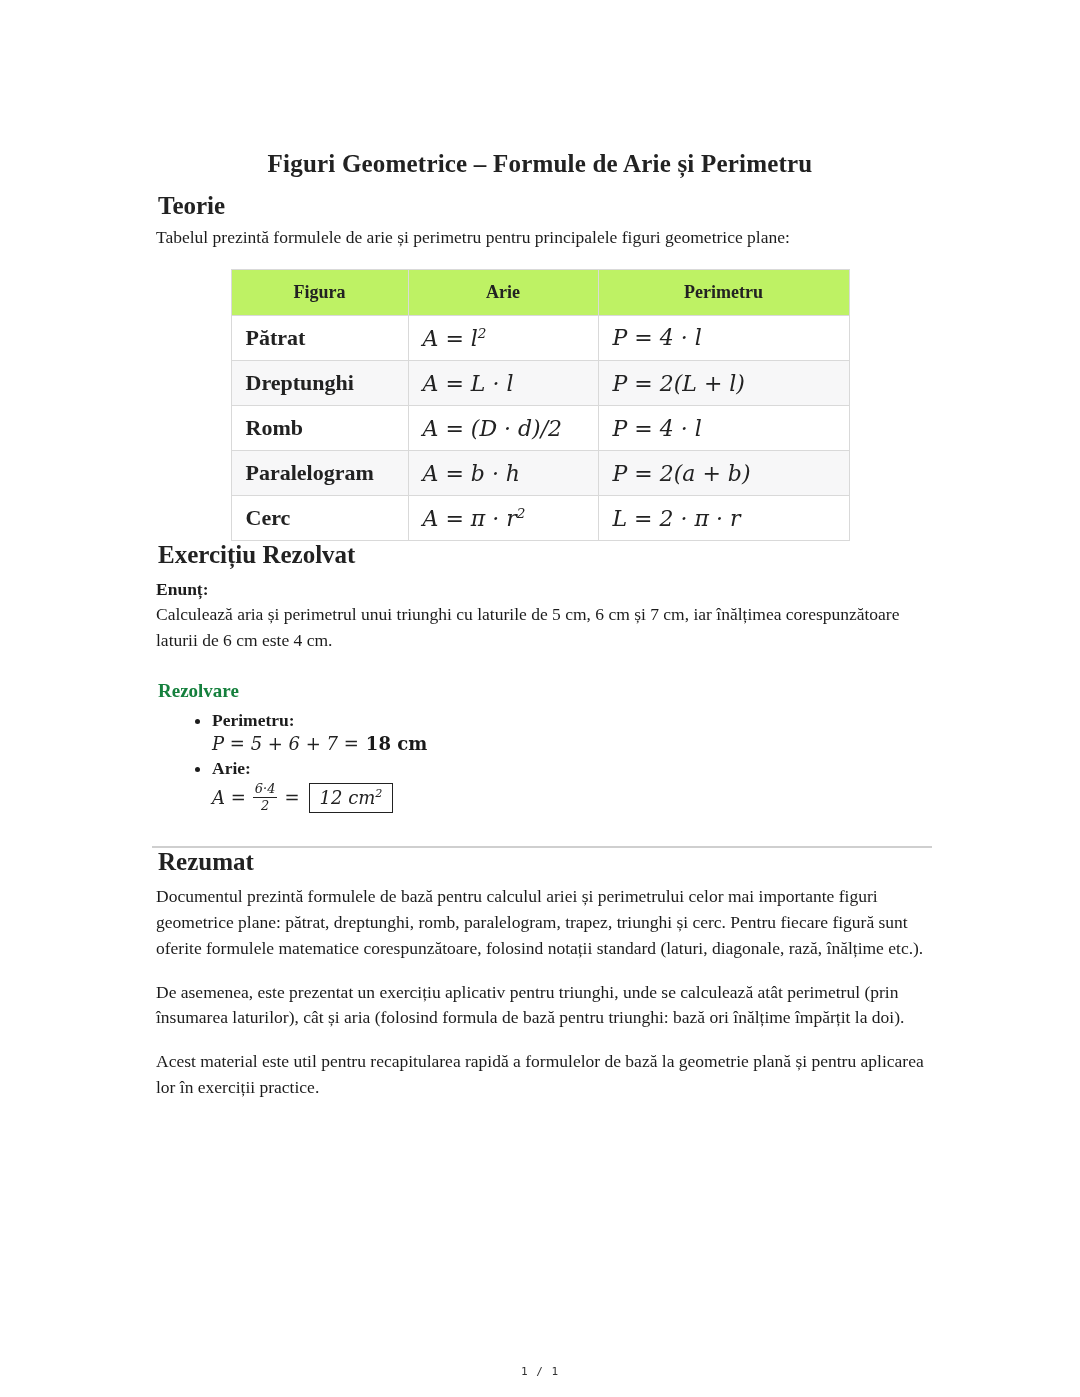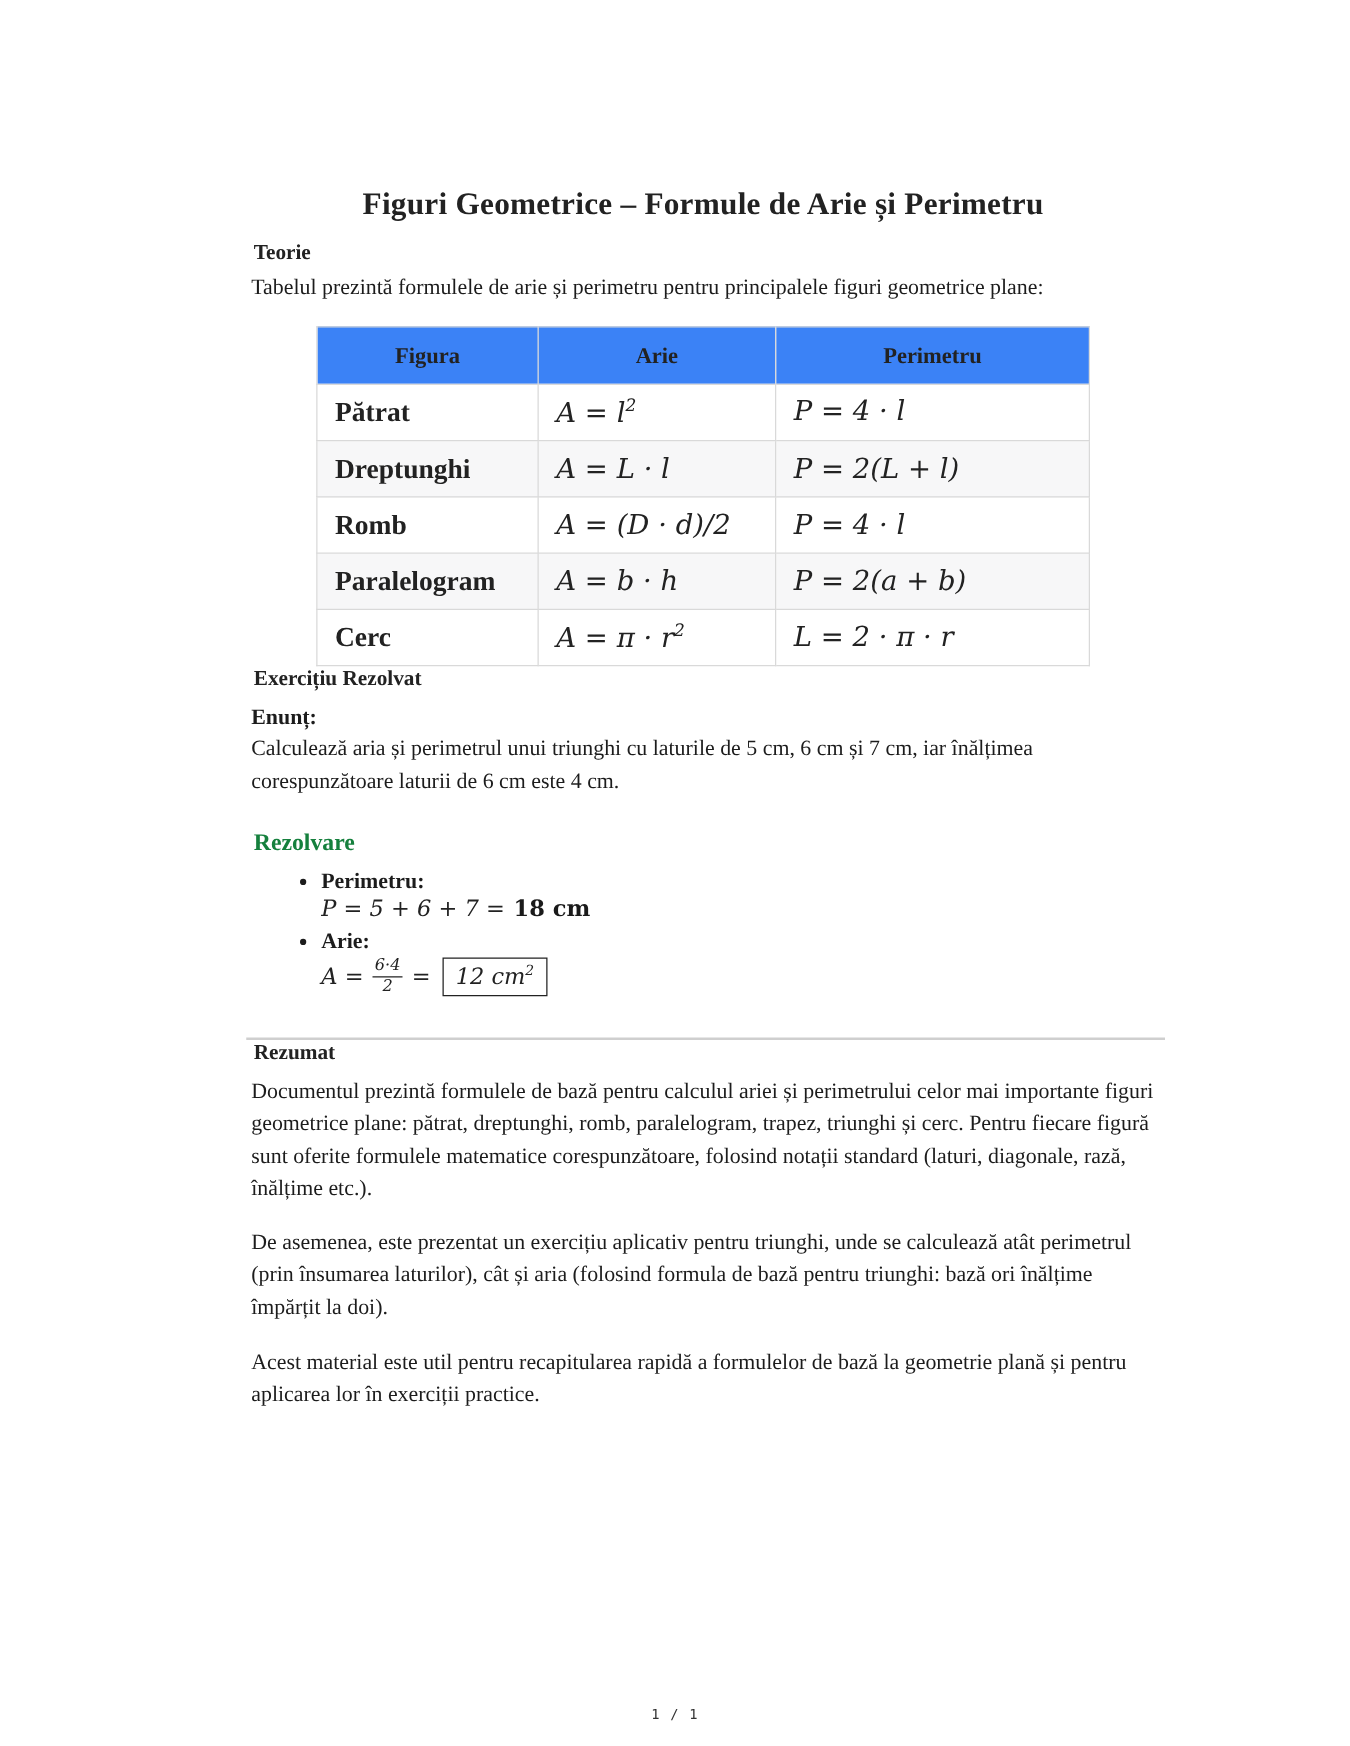--- a/index.html
+++ b/index.html
@@ -10,32 +10,31 @@
   body {
     width: 1080px;
     height: 1397px;
     position: relative;
     font-family: "Liberation Serif", "DejaVu Serif", serif;
     color: #1c1c1c;
     overflow: hidden;
   }
   .page {
     padding: 150px 156px 0 156px;
-    margin-left: 45px;
   }
   h1.doc-title {
     font-size: 25px;
     font-weight: 700;
     text-align: center;
     margin: 0 0 14px 0;
     letter-spacing: 0.2px;
     color: #222;
   }
   h2.section-heading {
-    font-size: 17px;
+    font-size: 25px;
     font-weight: 700;
     margin: 0 0 0 2px;
     color: #222;
   }
   p.body-text {
     font-size: 17.5px;
     line-height: 1.47;
     margin: 5px 0 0 0;
     max-width: 768px;
   }
@@ -45,21 +44,21 @@
     margin: 18px auto 0 auto;
     table-layout: fixed;
     width: 618px;
   }
   .formula-table th, .formula-table td {
     border: 1px solid #d9d9d9;
     text-align: left;
     vertical-align: middle;
   }
   .formula-table th {
-    background: #3b82f6;
+    background: #bef264;
     font-size: 18px;
     font-weight: 700;
     text-align: center;
     padding: 12px 10px;
     color: #222;
   }
   .formula-table td {
     padding: 9px 14px;
     font-size: 22px;
   }

